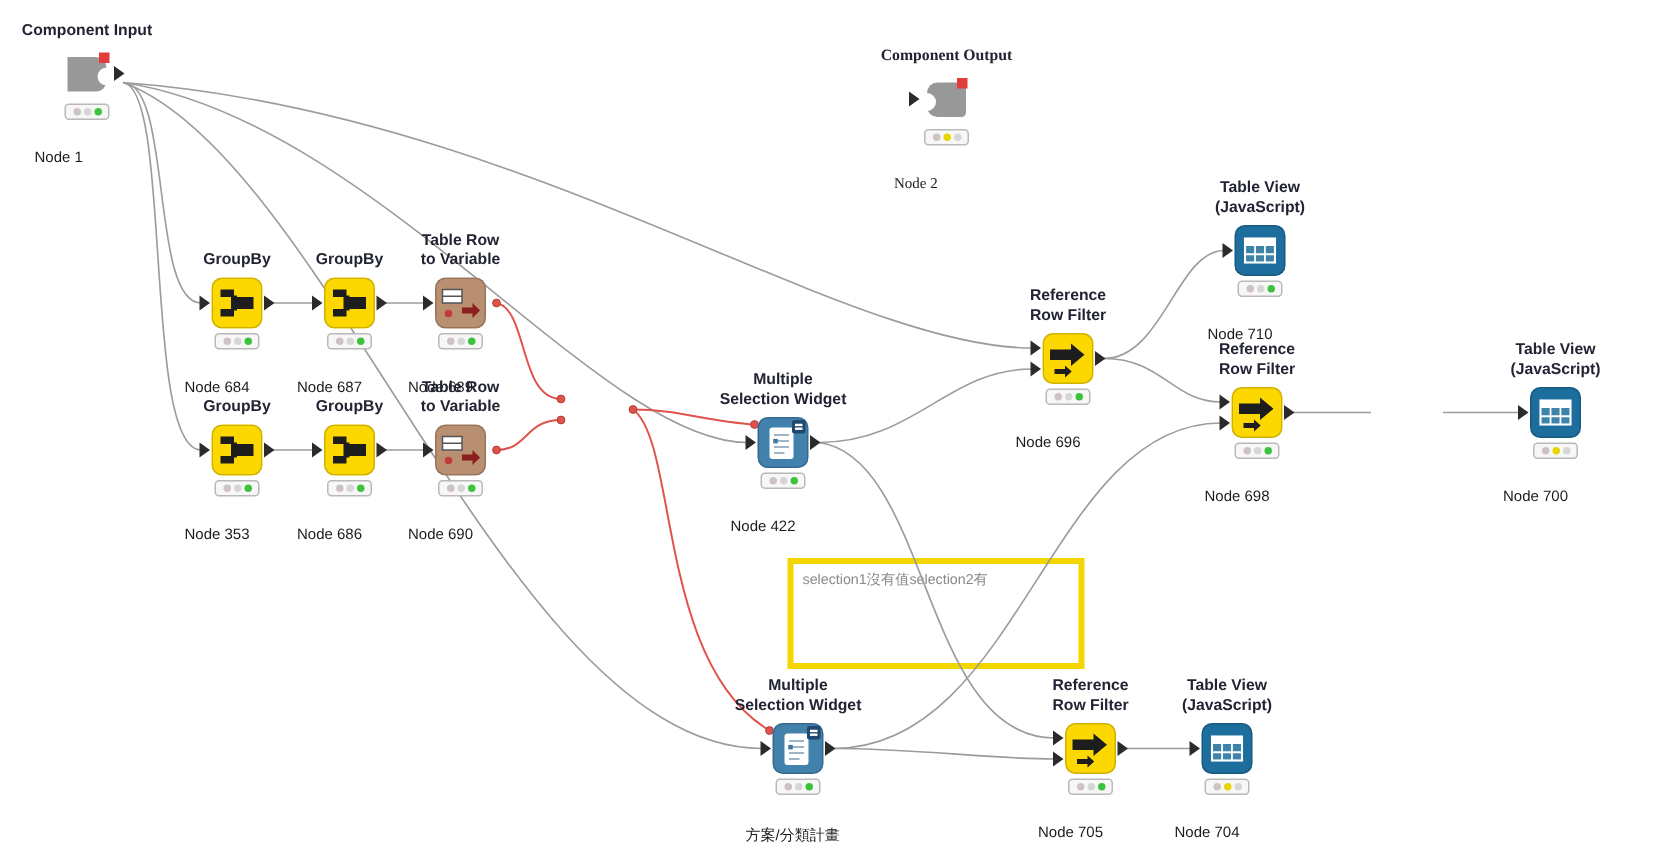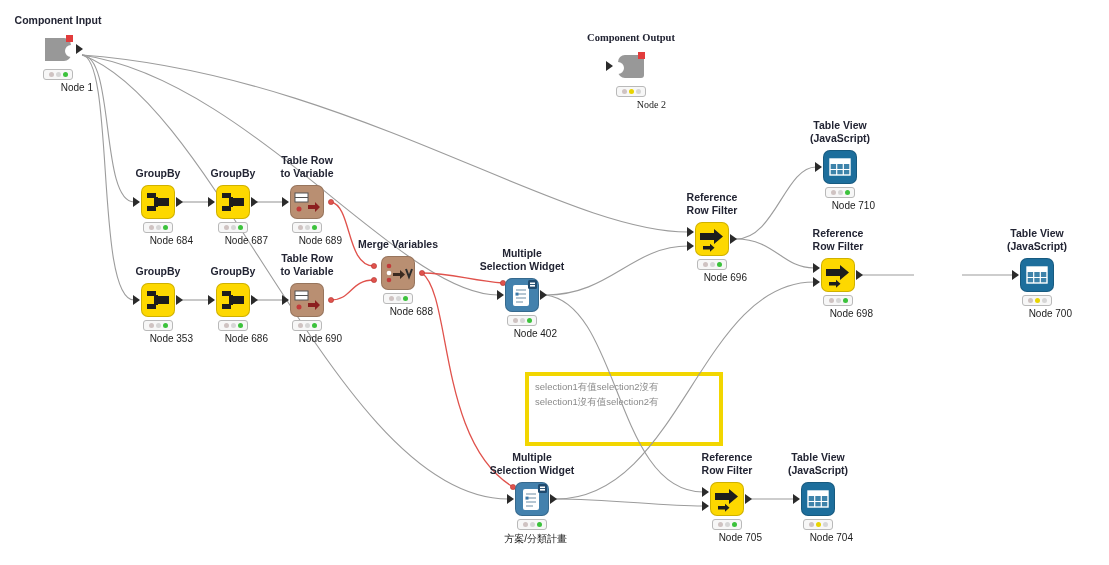--- a/index.html
+++ b/index.html
@@ -47,21 +47,21 @@
   
   .lights{width:28px;height:9px;margin:3px auto 0;background:#f7f7f7;
     border:1px solid #b9b9b9;border-radius:3px;display:flex;align-items:center;
     justify-content:center;gap:2px;}
   .lights i{width:5px;height:5px;border-radius:50%;background:#d6d6d6;display:block;}
   .status-green .lights .g{background:#3cc23c;}
   .status-green .lights .r{background:#cfc3c2;}
   .status-yellow .lights .y{background:#e8d400;}
   .status-yellow .lights .r{background:#cfc3c2;}
 
-  .label{margin-top:2px;text-align:right;font-size:10px;color:#1c1c1c;
+  .label{margin-top:20px;text-align:left;font-size:10px;color:#1c1c1c;
     white-space:nowrap;}
 </style>
 </head>
 <body>
 
 <div class="canvas">
 
   <svg class="edges" width="1109" height="565">
 
     <path class="edge" d="M82,55 C115,55 100,202 134,202"></path>
@@ -91,21 +91,20 @@
     <circle class="vdot" cx="331" cy="202" r="2.6"></circle>
     <circle class="vdot" cx="331" cy="300" r="2.6"></circle>
     <circle class="vdot" cx="374" cy="266" r="2.6"></circle>
     <circle class="vdot" cx="374" cy="280" r="2.6"></circle>
     <circle class="vdot" cx="422" cy="273" r="2.6"></circle>
     <circle class="vdot" cx="503" cy="283" r="2.6"></circle>
     <circle class="vdot" cx="513" cy="487" r="2.6"></circle>
   </svg>
 
   <div class="annotation">
-    <div>selection1有值selection2沒有</div>
     <div>selection1沒有值selection2有</div>
   </div>
 
   <div class="node n-comp status-green" style="left:23px;top:32px;">
     <div class="title">Component Input</div>
     <div class="iconw">
       <svg width="34" height="34">
         <path d="M4 6 h19 a7 7 0 0 1 7 7 v9 a7 7 0 0 1 -7 7 h-19 z" fill="#989898"></path>
         <circle cx="30" cy="19" r="6" fill="#fff"></circle>
         <rect x="25" y="3" width="7" height="7" fill="#e23c3c"></rect>
@@ -251,38 +250,20 @@
       <span class="p-in"></span>
     </div>
     <div class="lights">
         <i class="r"></i>
         <i class="y"></i>
         <i class="g"></i>
       </div>
     <div class="label">Node 690</div>
   </div>
 
-  <div class="node n-tan status-green" style="left:363px;top:256px;">
-    <div class="title">Merge Variables</div>
-    <div class="iconw">
-      <svg width="34" height="34">
-        <circle cx="8" cy="10" r="2.3" fill="#c23a3a"></circle>
-          <circle cx="8" cy="17" r="2.3" fill="#fff"></circle>
-          <circle cx="8" cy="24" r="2.3" fill="#c23a3a"></circle>
-        <path d="M12 17 h7 l0 -3 5 4.5 -5 4.5 0 -3 -7 0 z" fill="#3a2a20"></path>
-        <path d="M25 13 l3 8 3 -8" stroke="#2c2c2c" stroke-width="2" fill="none"></path>
-      </svg>
-    </div>
-    <div class="lights">
-        <i class="r"></i>
-        <i class="y"></i>
-        <i class="g"></i>
-      </div>
-    <div class="label">Node 688</div>
-  </div>
 
   <div class="node n-widget status-green" style="left:487px;top:278px;">
     <div class="title">Multiple
 Selection Widget</div>
     <div class="iconw">
       <svg width="34" height="34">
         <rect x="8" y="7" width="16" height="21" rx="2" fill="#fff"></rect>
         <path d="M11 12 h10 M11 16 h10 M11 20 h10 M11 24 h7" stroke="#9fb4c4" stroke-width="1.4"></path>
         <rect x="10.5" y="14.6" width="3" height="3" fill="#3c79a8"></rect>
         <rect x="23" y="2" width="9" height="9" rx="1.5" fill="#1f4a6e"></rect>
@@ -290,21 +271,21 @@
           <rect x="25" y="7" width="5" height="1.6" fill="#fff"></rect>
       </svg>
       <span class="p-in"></span>
       <span class="p-out"></span>
     </div>
     <div class="lights">
         <i class="r"></i>
         <i class="y"></i>
         <i class="g"></i>
       </div>
-    <div class="label">Node 402</div>
+    <div class="label">Node 422</div>
   </div>
 
   <div class="node n-yellow status-green" style="left:677px;top:222px;">
     <div class="title">Reference
 Row Filter</div>
     <div class="iconw">
       <svg width="34" height="34">
         <path d="M5 11 h14 v-4 l9 7.5 -9 7.5 v-4 h-14 z" fill="#1d1d1d"></path>
         <path d="M8 24 h7 l0 -2.3 4.5 4 -4.5 4 0 -2.3 -7 0 z" fill="#1d1d1d"></path>
       </svg>

